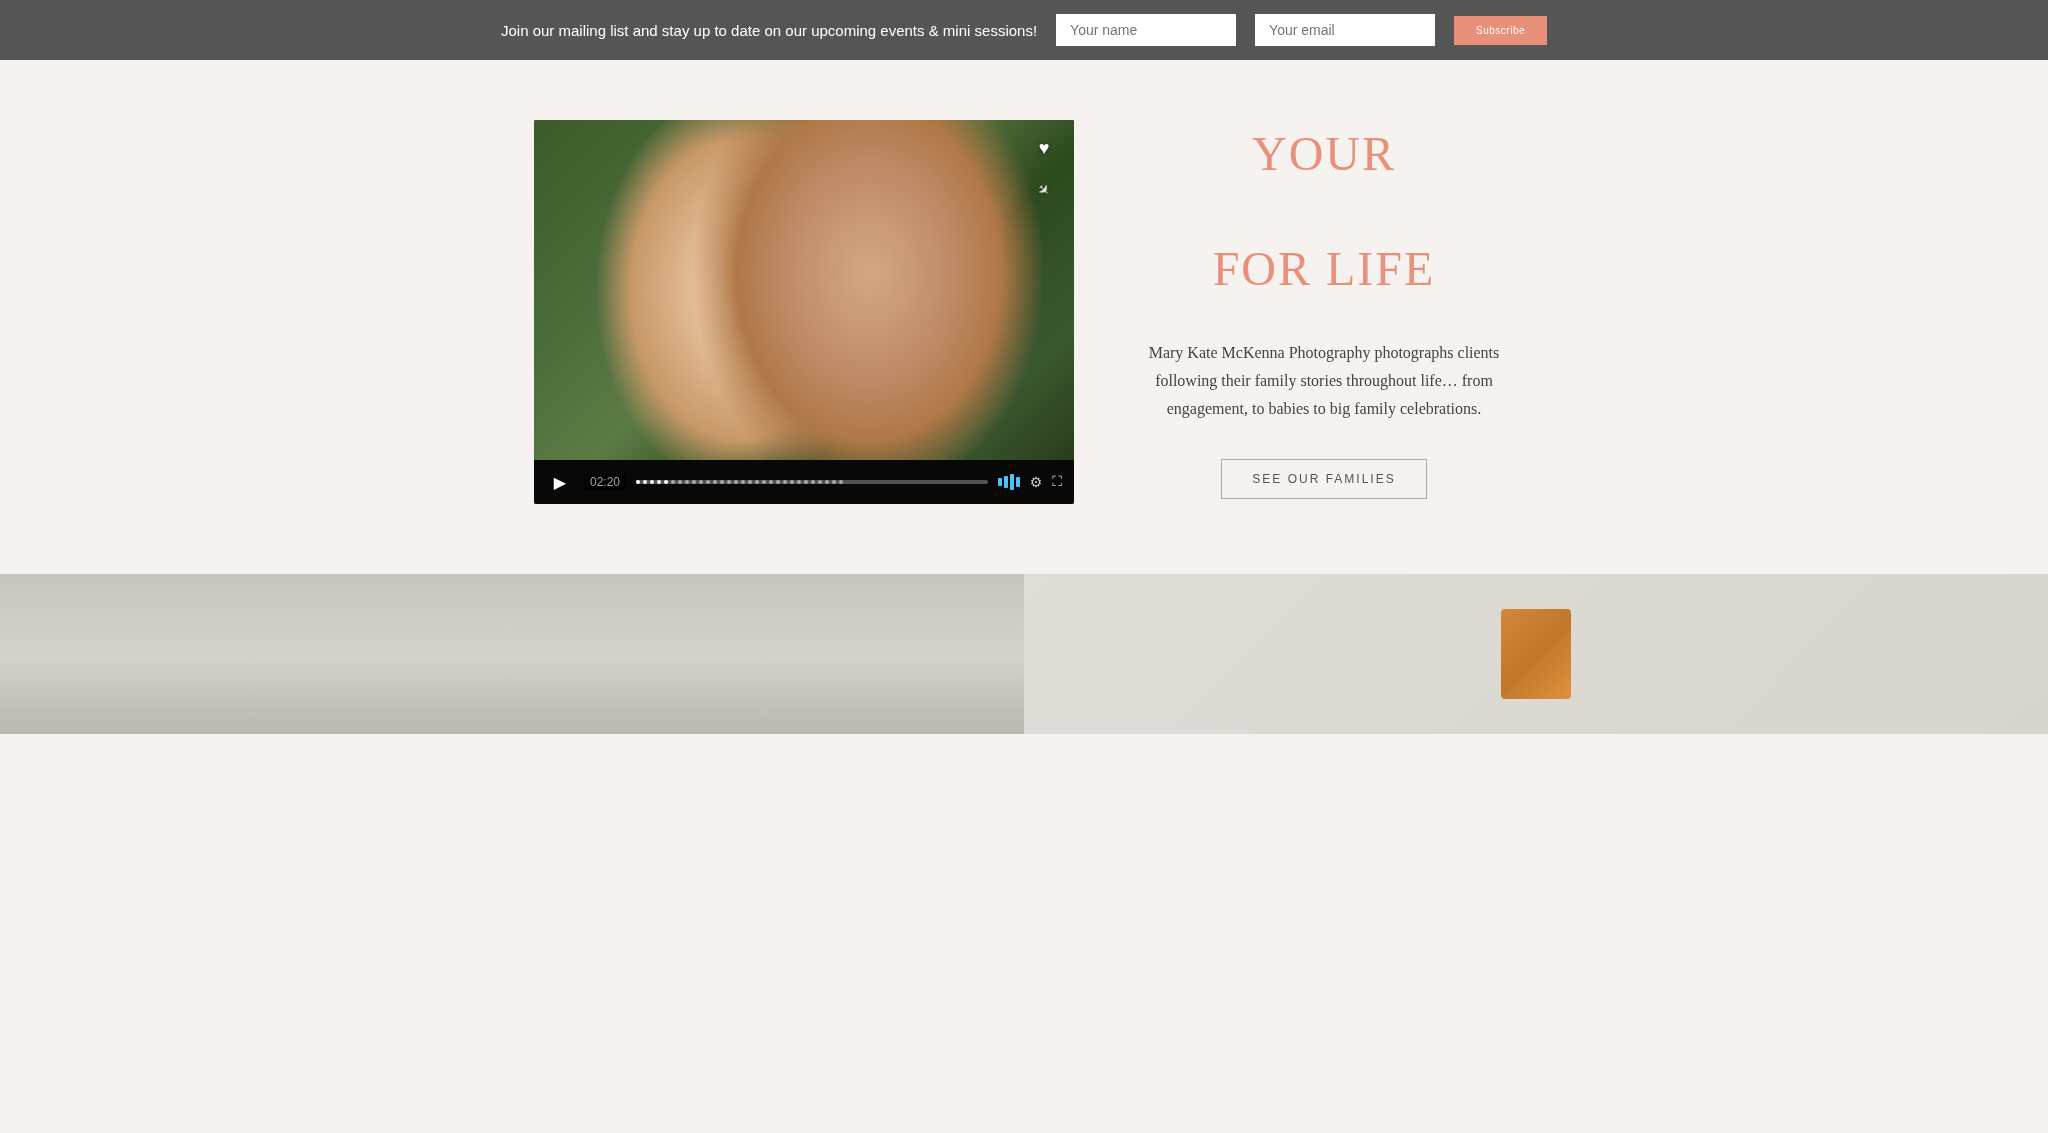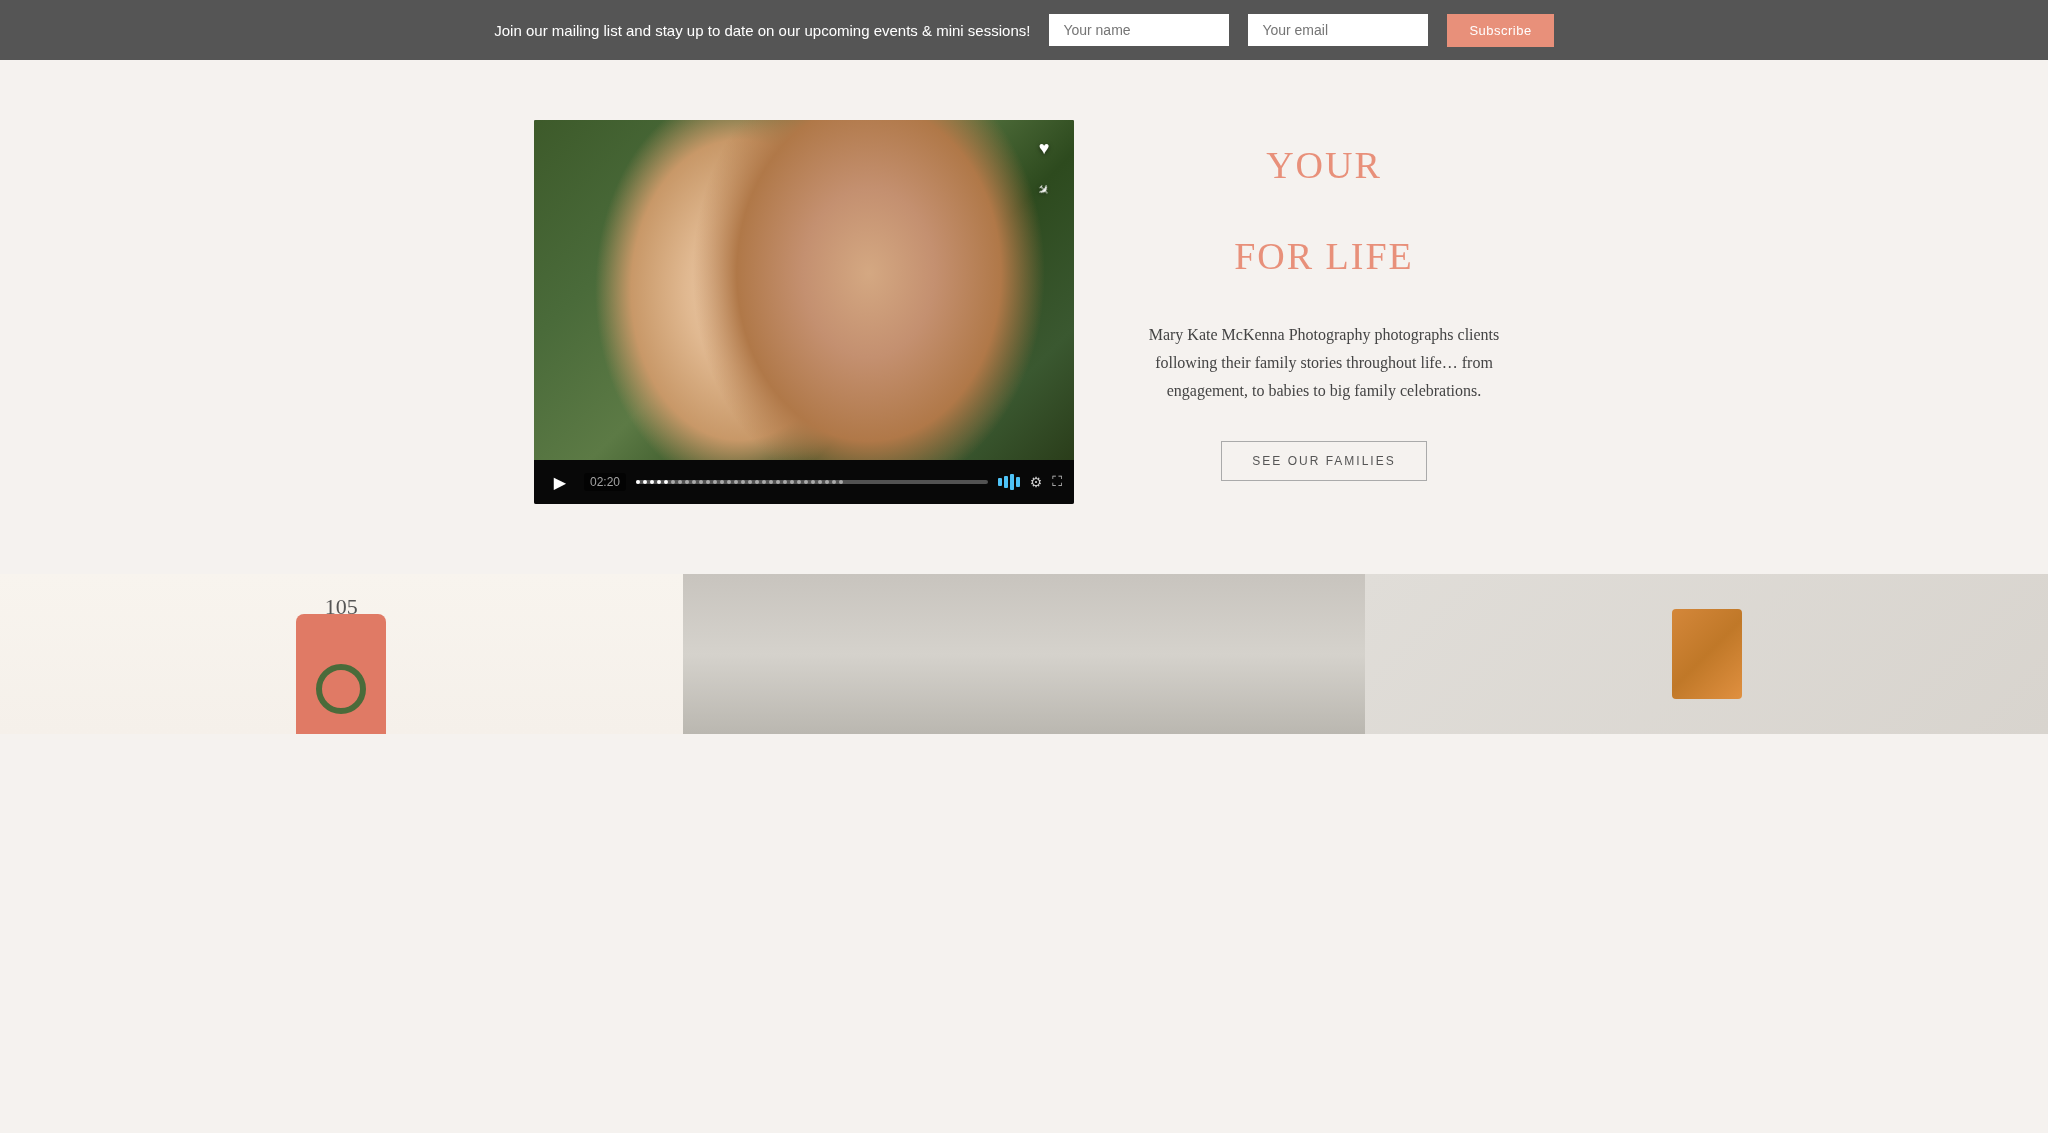--- a/index.html
+++ b/index.html
@@ -29,21 +29,21 @@
       font-size: 14px;
       color: #999;
       width: 180px;
       font-family: Arial, sans-serif;
     }
     .banner-subscribe {
       background: #e8907a;
       color: #fff;
       border: none;
       padding: 9px 22px;
-      font-size: 13px;
+      font-size: 10px;
       cursor: pointer;
       font-family: Arial, sans-serif;
       letter-spacing: 0.5px;
     }
 
     
     .main-section {
       display: flex;
       align-items: center;
       justify-content: center;
@@ -173,21 +173,21 @@
     }
 
     
     .right-panel {
       flex: 1;
       text-align: center;
       max-width: 380px;
     }
     .tagline {
       color: #e8907a;
-      font-size: 38px;
+      font-size: 48px;
       font-weight: 400;
       line-height: 1.2;
       letter-spacing: 2px;
       text-transform: uppercase;
       margin-bottom: 42px;
     }
     .description {
       color: #444;
       font-size: 16px;
       line-height: 1.75;
@@ -388,26 +388,20 @@
       <span>FOR LIFE</span>
     </div>
     <p class="description">Mary Kate McKenna Photography photographs clients following their family stories throughout life… from engagement, to babies to big family celebrations.</p>
     <a class="cta-btn" href="#">SEE OUR FAMILIES</a>
   </div>
 
 </div>
 
 <div class="image-grid">
 
-  <div class="grid-img img-door">
-    <span class="door-number">105</span>
-    <div class="door-shape">
-      <div class="door-wreath"></div>
-    </div>
-  </div>
 
 
   <div class="grid-img img-building">
     <div class="building-shapes"></div>
   </div>
 
   <div class="grid-img img-cork">
     <div class="cork-bg" style="position:absolute;inset:0;background:linear-gradient(135deg,#e0ddd8 0%,#d8d4ce 100%);"></div>
     <div class="cork-shape"></div>
   </div>

